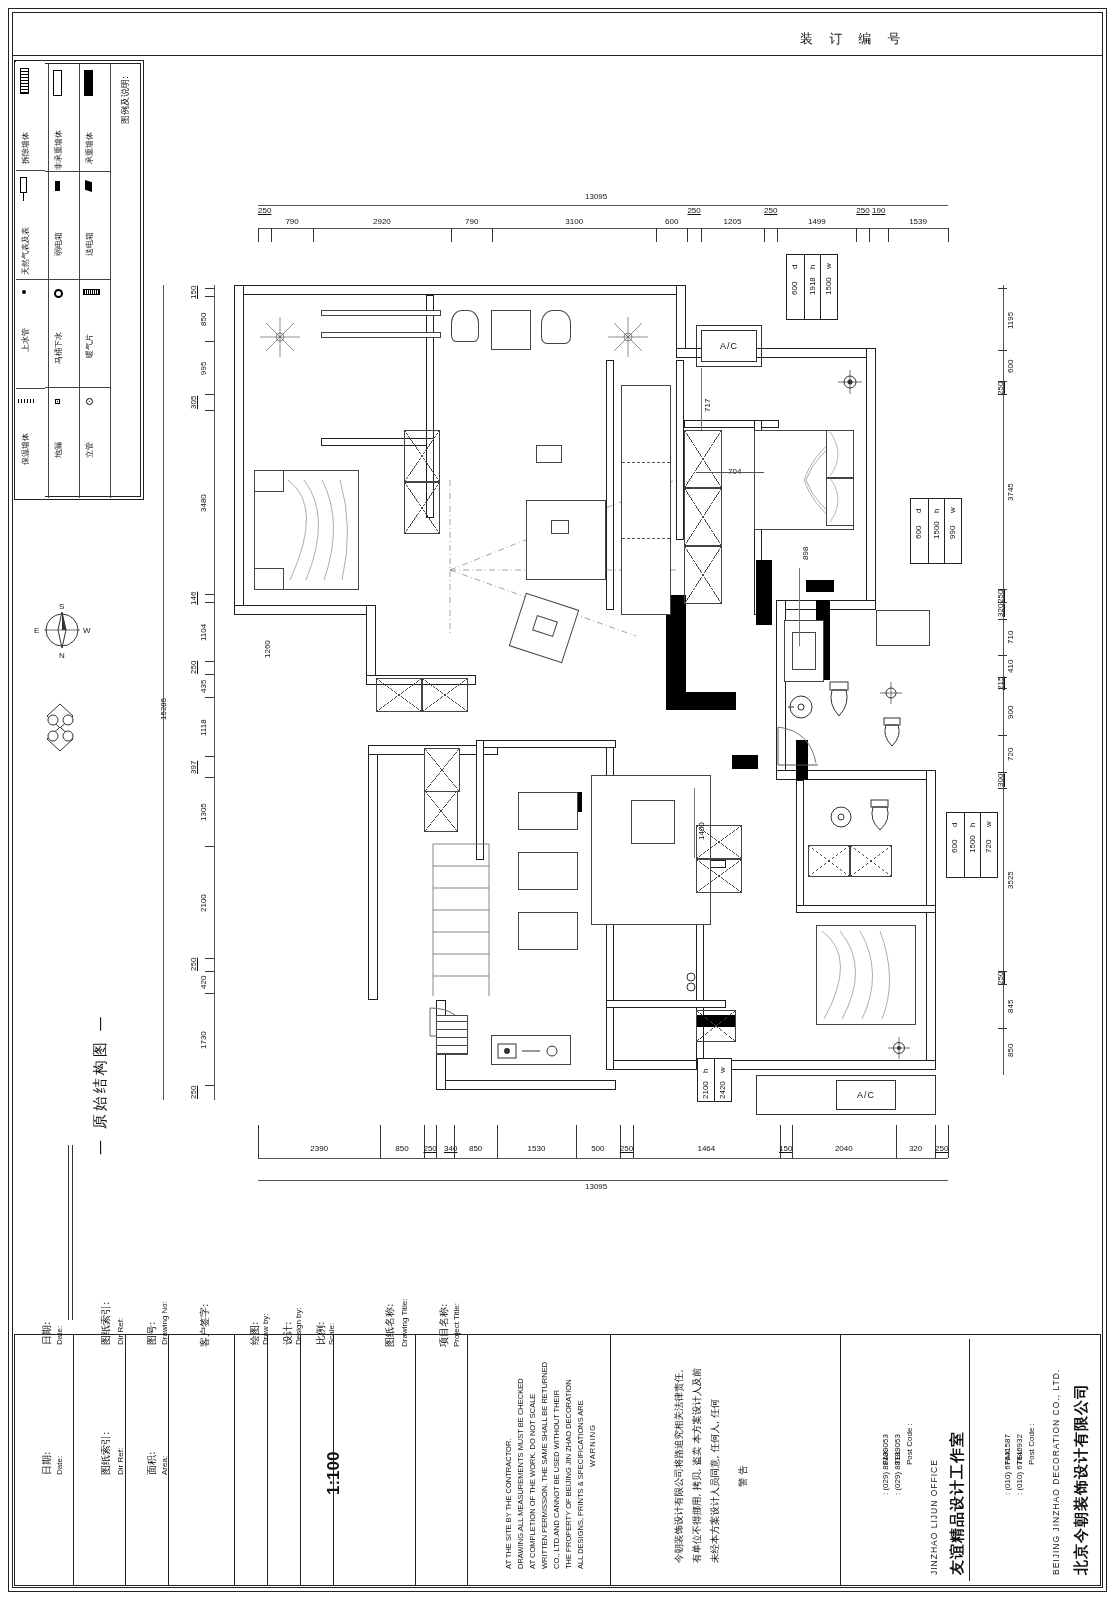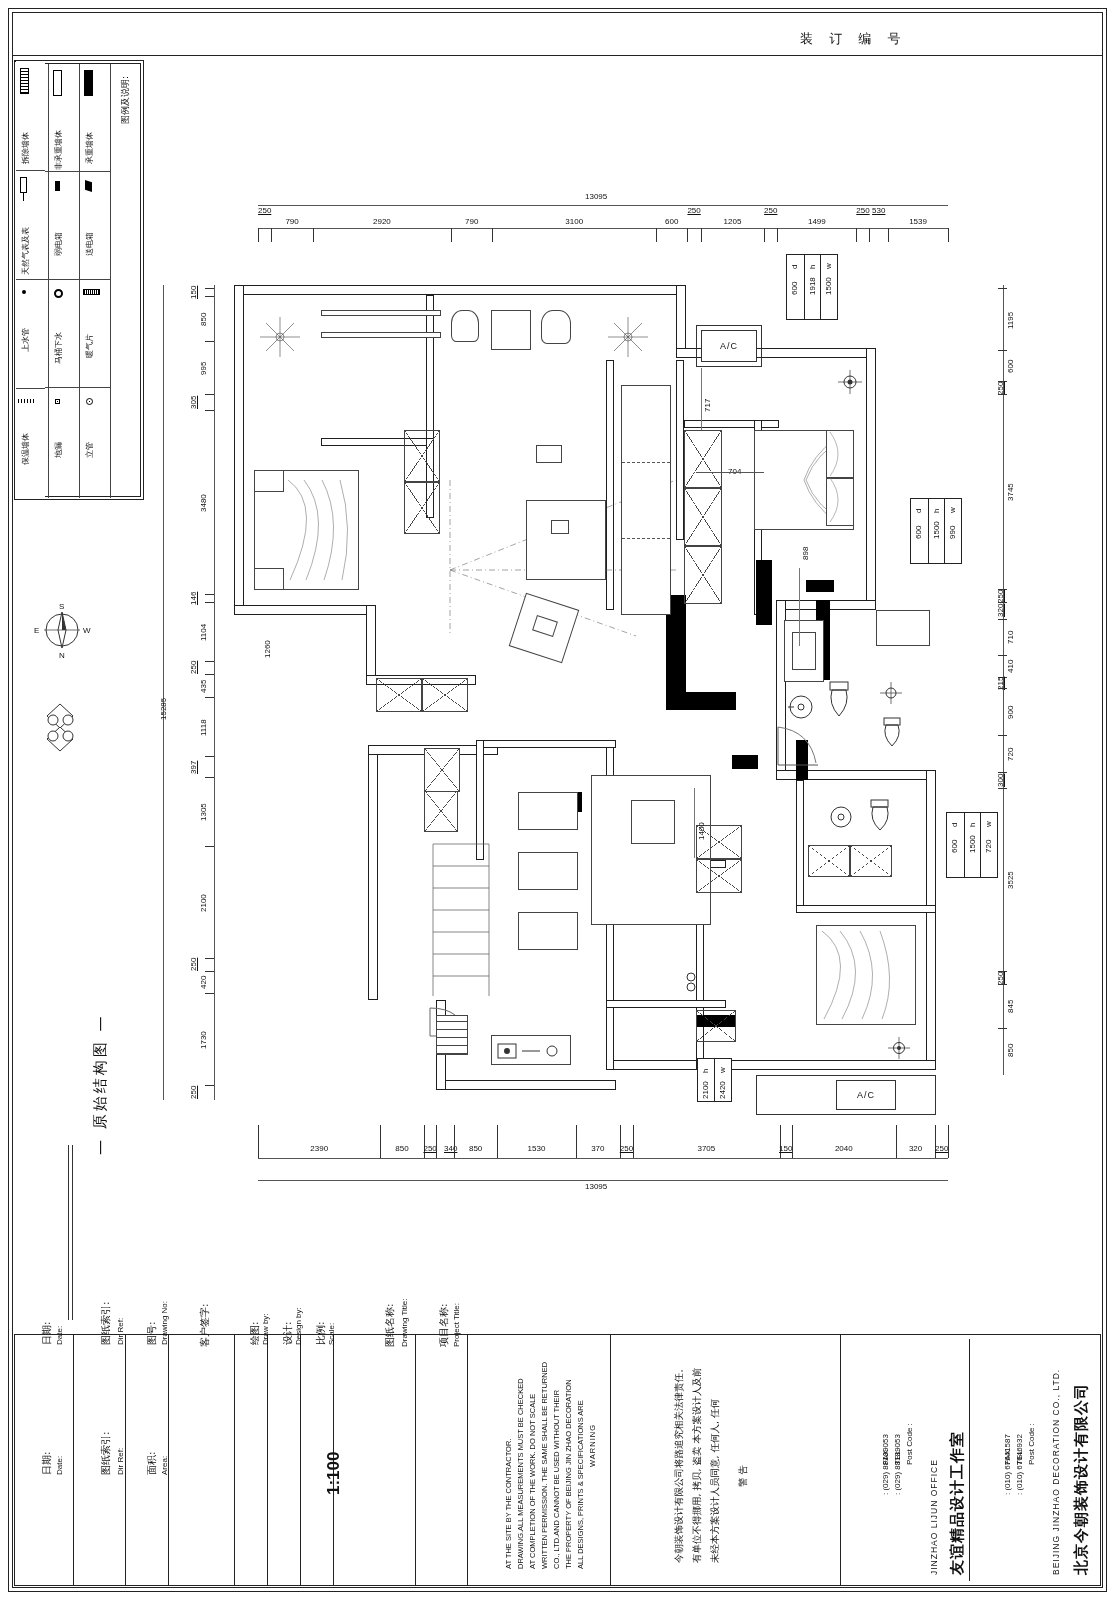--- a/index.html
+++ b/index.html
@@ -475,45 +475,45 @@
       <div class="dim" style="left: 687.425px; top: 207px; text-decoration: underline;">250</div>
       <div class="ln vl" style="left: 700.612px; top: 228px; height: 14px; background: rgb(51, 51, 51);"></div>
       <div class="dim" style="left: 723.559px; top: 218px;">1205</div>
       <div class="ln vl" style="left: 764.105px; top: 228px; height: 14px; background: rgb(51, 51, 51);"></div>
       <div class="dim" style="left: 764.092px; top: 207px; text-decoration: underline;">250</div>
       <div class="ln vl" style="left: 777.278px; top: 228px; height: 14px; background: rgb(51, 51, 51);"></div>
       <div class="dim" style="left: 807.971px; top: 218px;">1499</div>
       <div class="ln vl" style="left: 856.263px; top: 228px; height: 14px; background: rgb(51, 51, 51);"></div>
       <div class="dim" style="left: 856.25px; top: 207px; text-decoration: underline;">250</div>
       <div class="ln vl" style="left: 869.436px; top: 228px; height: 14px; background: rgb(51, 51, 51);"></div>
-      <div class="dim" style="left: 872.058px; top: 207px; text-decoration: underline;">530</div>
+      <div class="dim" style="left: 872.058px; top: 207px; text-decoration: underline;">190</div>
       <div class="ln vl" style="left: 887.879px; top: 228px; height: 14px; background: rgb(51, 51, 51);"></div>
       <div class="dim" style="left: 909.139px; top: 218px;">1539</div>
       <div class="ln vl" style="left: 948px; top: 228px; height: 14px; background: rgb(51, 51, 51);"></div>
     </div>
 
   <div id="bottom-chain">
       <div class="ln vl" style="left: 258px; top: 1125px; height: 33px; background: rgb(51, 51, 51);"></div>
       <div class="dim" style="left: 310.3px; top: 1145px;">2390</div>
       <div class="ln vl" style="left: 380.201px; top: 1125px; height: 33px; background: rgb(51, 51, 51);"></div>
       <div class="dim" style="left: 395.331px; top: 1145px;">850</div>
       <div class="ln vl" style="left: 423.661px; top: 1125px; height: 33px; background: rgb(51, 51, 51);"></div>
       <div class="dim" style="left: 423.453px; top: 1145px; text-decoration: underline;">250</div>
       <div class="ln vl" style="left: 436.444px; top: 1125px; height: 33px; background: rgb(51, 51, 51);"></div>
       <div class="dim" style="left: 444px; top: 1145px; text-decoration: underline;">340</div>
       <div class="ln vl" style="left: 453.828px; top: 1125px; height: 33px; background: rgb(51, 51, 51);"></div>
       <div class="dim" style="left: 468.958px; top: 1145px;">850</div>
       <div class="ln vl" style="left: 497.289px; top: 1125px; height: 33px; background: rgb(51, 51, 51);"></div>
       <div class="dim" style="left: 527.603px; top: 1145px;">1530</div>
       <div class="ln vl" style="left: 575.518px; top: 1125px; height: 33px; background: rgb(51, 51, 51);"></div>
-      <div class="dim" style="left: 591.159px; top: 1145px;">370</div>
+      <div class="dim" style="left: 591.159px; top: 1145px;">500</div>
       <div class="ln vl" style="left: 620.001px; top: 1125px; height: 33px; background: rgb(51, 51, 51);"></div>
       <div class="dim" style="left: 619.792px; top: 1145px; text-decoration: underline;">250</div>
       <div class="ln vl" style="left: 632.783px; top: 1125px; height: 33px; background: rgb(51, 51, 51);"></div>
-      <div class="dim" style="left: 697.483px; top: 1145px;">3705</div>
+      <div class="dim" style="left: 697.483px; top: 1145px;">1464</div>
       <div class="ln vl" style="left: 779.782px; top: 1125px; height: 33px; background: rgb(51, 51, 51);"></div>
       <div class="dim" style="left: 779.062px; top: 1145px; text-decoration: underline;">150</div>
       <div class="ln vl" style="left: 791.542px; top: 1125px; height: 33px; background: rgb(51, 51, 51);"></div>
       <div class="dim" style="left: 834.895px; top: 1145px;">2040</div>
       <div class="ln vl" style="left: 895.847px; top: 1125px; height: 33px; background: rgb(51, 51, 51);"></div>
       <div class="dim" style="left: 908.932px; top: 1145px;">320</div>
       <div class="ln vl" style="left: 935.217px; top: 1125px; height: 33px; background: rgb(51, 51, 51);"></div>
       <div class="dim" style="left: 935.009px; top: 1145px; text-decoration: underline;">250</div>
       <div class="ln vl" style="left: 948px; top: 1125px; height: 33px; background: rgb(51, 51, 51);"></div>
     </div>

